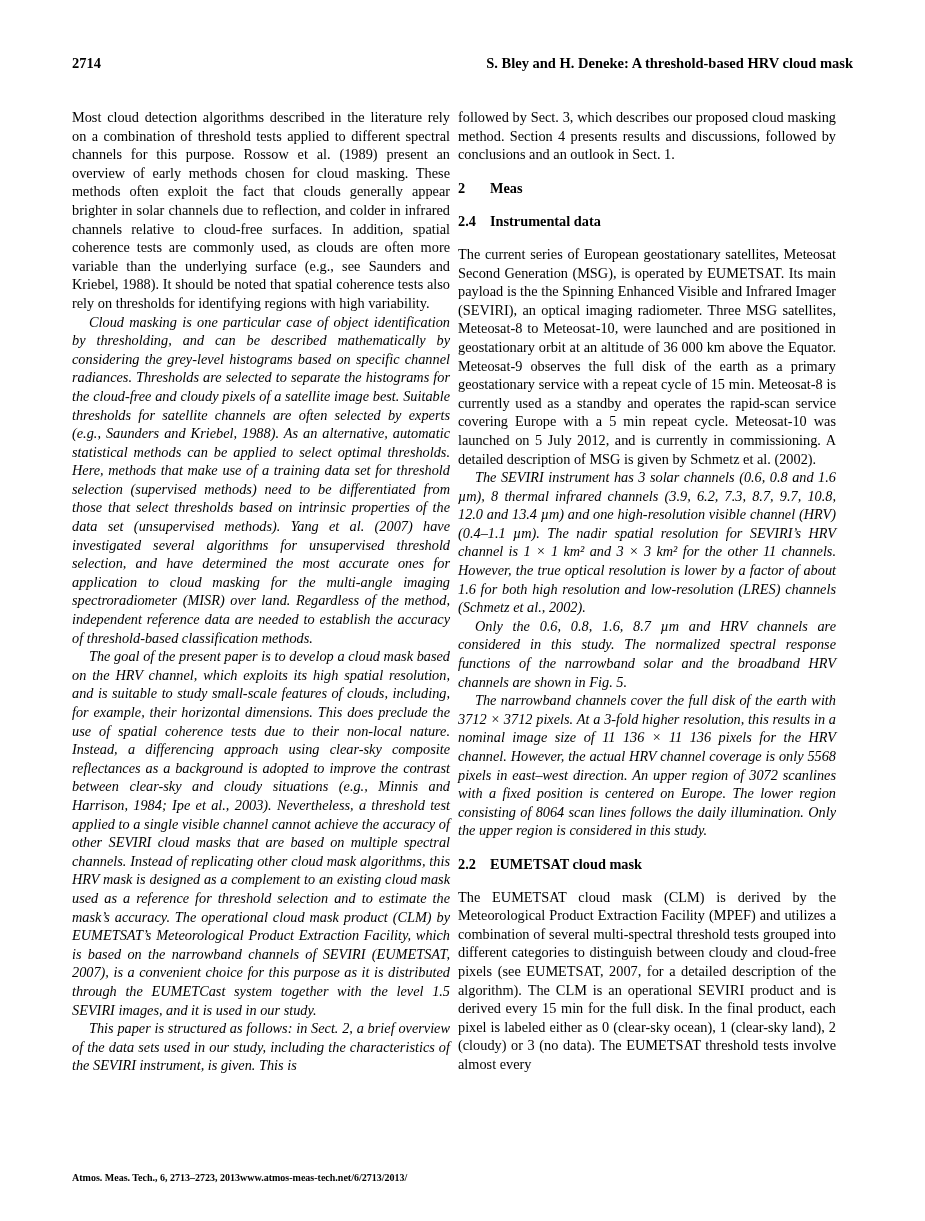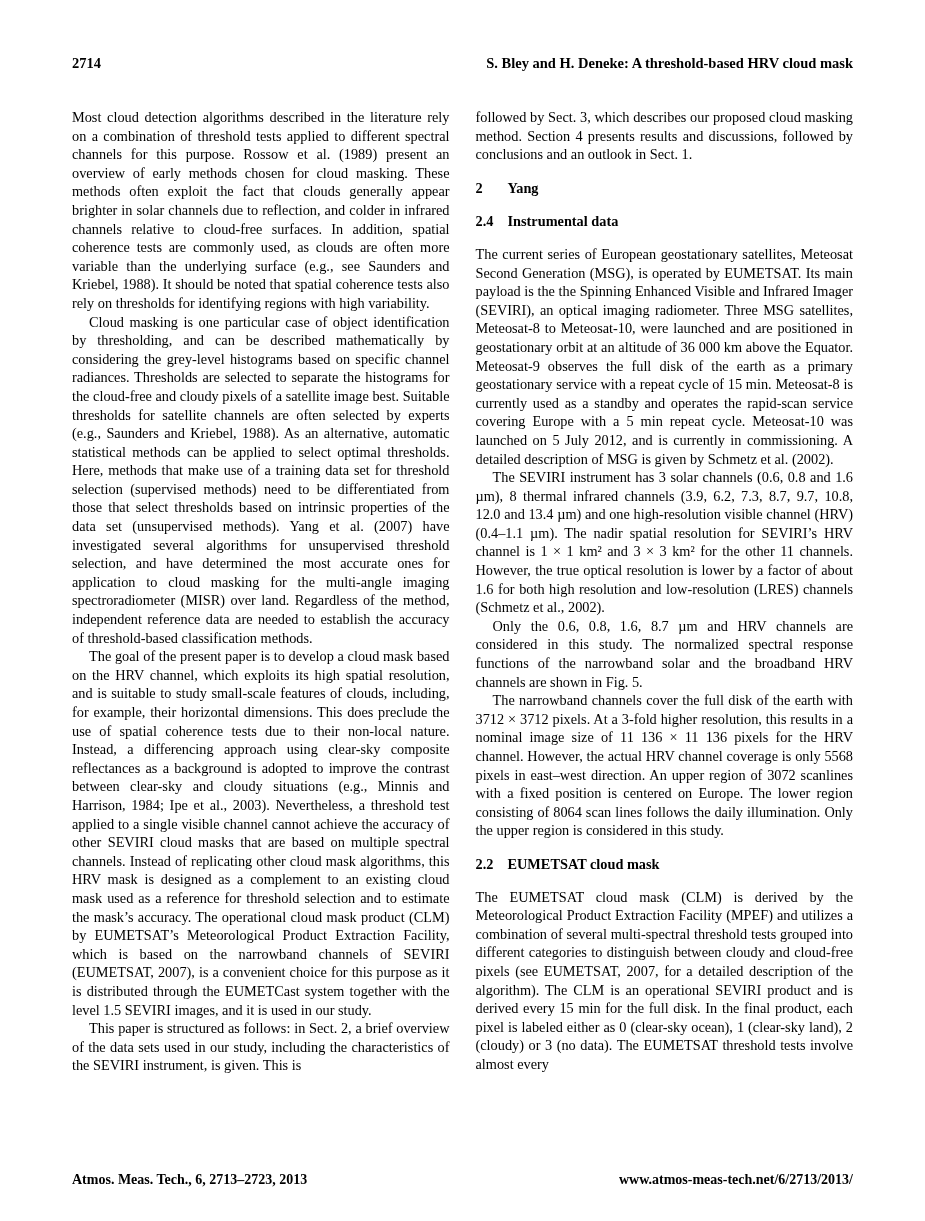--- a/index.html
+++ b/index.html
@@ -24,53 +24,54 @@
   .running-header {
     display: flex;
     justify-content: space-between;
     align-items: baseline;
     font-size: 14.5px;
     font-weight: bold;
     margin-bottom: 36px;
   }
   .columns {
     display: flex;
-    gap: 26px;
+    gap: 8px;
   }
   .col {
     width: 378px;
     font-size: 14.3px;
     line-height: 18.6px;
     text-align: justify;
   }
   .col p {
     margin: 0;
   }
   .col p.indent {
     text-indent: 17px;
+    font-style: italic;
   }
   h2.section-heading {
     font-size: 14.3px;
     line-height: 18.6px;
     font-weight: bold;
     margin: 15px 0 14px 0;
     text-align: left;
   }
   h2 .sec-num {
     display: inline-block;
     min-width: 32px;
   }
   .page-footer {
     position: absolute;
     left: 72px;
     width: 781px;
     top: 1172px;
     display: flex;
-    justify-content: space-between;
-    font-size: 14px;
+    justify-content: flex-start;
+    font-size: 10px;
     font-weight: bold;
   }
 </style>
 </head>
 <body>
 
 <div class="page">
 
   <div class="running-header">
     <span>2714</span>
@@ -83,21 +84,21 @@
       <p>Most cloud detection algorithms described in the literature rely on a combination of threshold tests applied to different spectral channels for this purpose. Rossow et al. (1989) present an overview of early methods chosen for cloud masking. These methods often exploit the fact that clouds generally appear brighter in solar channels due to reflection, and colder in infrared channels relative to cloud-free surfaces. In addition, spatial coherence tests are commonly used, as clouds are often more variable than the underlying surface (e.g., see Saunders and Kriebel, 1988). It should be noted that spatial coherence tests also rely on thresholds for identifying regions with high variability.</p>
       <p class="indent">Cloud masking is one particular case of object identification by thresholding, and can be described mathematically by considering the grey-level histograms based on specific channel radiances. Thresholds are selected to separate the histograms for the cloud-free and cloudy pixels of a satellite image best. Suitable thresholds for satellite channels are often selected by experts (e.g., Saunders and Kriebel, 1988). As an alternative, automatic statistical methods can be applied to select optimal thresholds. Here, methods that make use of a training data set for threshold selection (supervised methods) need to be differentiated from those that select thresholds based on intrinsic properties of the data set (unsupervised methods). Yang et al. (2007) have investigated several algorithms for unsupervised threshold selection, and have determined the most accurate ones for application to cloud masking for the multi-angle imaging spectroradiometer (MISR) over land. Regardless of the method, independent reference data are needed to establish the accuracy of threshold-based classification methods.</p>
       <p class="indent">The goal of the present paper is to develop a cloud mask based on the HRV channel, which exploits its high spatial resolution, and is suitable to study small-scale features of clouds, including, for example, their horizontal dimensions. This does preclude the use of spatial coherence tests due to their non-local nature. Instead, a differencing approach using clear-sky composite reflectances as a background is adopted to improve the contrast between clear-sky and cloudy situations (e.g., Minnis and Harrison, 1984; Ipe et al., 2003). Nevertheless, a threshold test applied to a single visible channel cannot achieve the accuracy of other SEVIRI cloud masks that are based on multiple spectral channels. Instead of replicating other cloud mask algorithms, this HRV mask is designed as a complement to an existing cloud mask used as a reference for threshold selection and to estimate the mask’s accuracy. The operational cloud mask product (CLM) by EUMETSAT’s Meteorological Product Extraction Facility, which is based on the narrowband channels of SEVIRI (EUMETSAT, 2007), is a convenient choice for this purpose as it is distributed through the EUMETCast system together with the level 1.5 SEVIRI images, and it is used in our study.</p>
       <p class="indent">This paper is structured as follows: in Sect. 2, a brief overview of the data sets used in our study, including the characteristics of the SEVIRI instrument, is given. This is</p>
     </div>
 
     <div class="col">
       <p>followed by Sect. 3, which describes our proposed cloud masking method. Section 4 presents results and discussions, followed by conclusions and an outlook in Sect. 1.</p>
 
       <h2 class="section-heading">
-        <span class="sec-num">2</span><span>Yang</span>
+        <span class="sec-num">2</span><span>Meas</span>
       </h2>
 
       <h2 class="section-heading">
         <span class="sec-num">2.4</span><span>Instrumental data</span>
       </h2>
 
       <p>The current series of European geostationary satellites, Meteosat Second Generation (MSG), is operated by EUMETSAT. Its main payload is the the Spinning Enhanced Visible and Infrared Imager (SEVIRI), an optical imaging radiometer. Three MSG satellites, Meteosat-8 to Meteosat-10, were launched and are positioned in geostationary orbit at an altitude of 36 000 km above the Equator. Meteosat-9 observes the full disk of the earth as a primary geostationary service with a repeat cycle of 15 min. Meteosat-8 is currently used as a standby and operates the rapid-scan service covering Europe with a 5 min repeat cycle. Meteosat-10 was launched on 5 July 2012, and is currently in commissioning. A detailed description of MSG is given by Schmetz et al. (2002).</p>
       <p class="indent">The SEVIRI instrument has 3 solar channels (0.6, 0.8 and 1.6 µm), 8 thermal infrared channels (3.9, 6.2, 7.3, 8.7, 9.7, 10.8, 12.0 and 13.4 µm) and one high-resolution visible channel (HRV) (0.4–1.1 µm). The nadir spatial resolution for SEVIRI’s HRV channel is 1 × 1 km² and 3 × 3 km² for the other 11 channels. However, the true optical resolution is lower by a factor of about 1.6 for both high resolution and low-resolution (LRES) channels (Schmetz et al., 2002).</p>
       <p class="indent">Only the 0.6, 0.8, 1.6, 8.7 µm and HRV channels are considered in this study. The normalized spectral response functions of the narrowband solar and the broadband HRV channels are shown in Fig. 5.</p>
       <p class="indent">The narrowband channels cover the full disk of the earth with 3712 × 3712 pixels. At a 3-fold higher resolution, this results in a nominal image size of 11 136 × 11 136 pixels for the HRV channel. However, the actual HRV channel coverage is only 5568 pixels in east–west direction. An upper region of 3072 scanlines with a fixed position is centered on Europe. The lower region consisting of 8064 scan lines follows the daily illumination. Only the upper region is considered in this study.</p>

